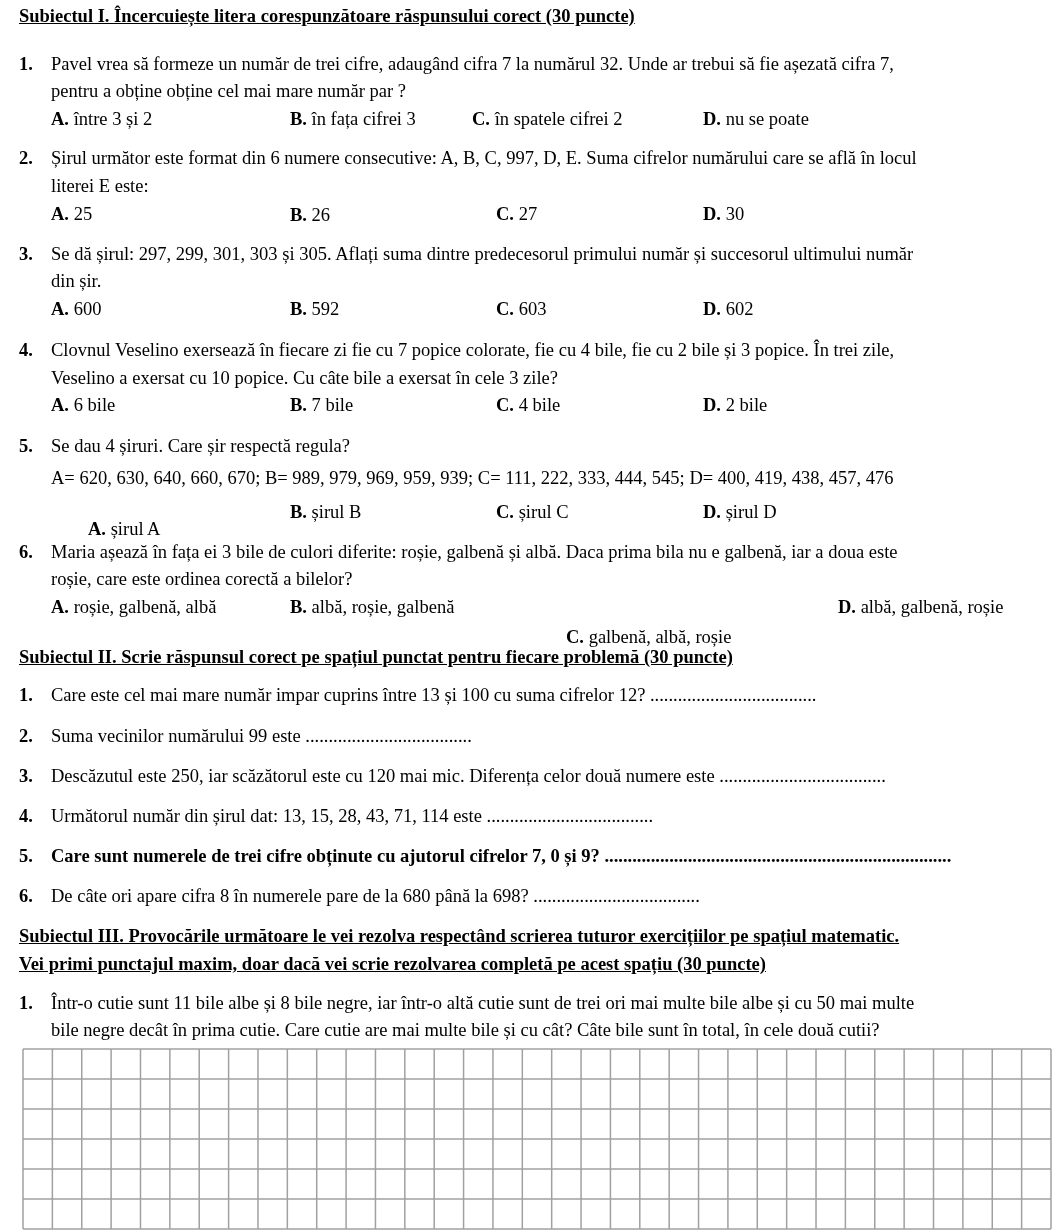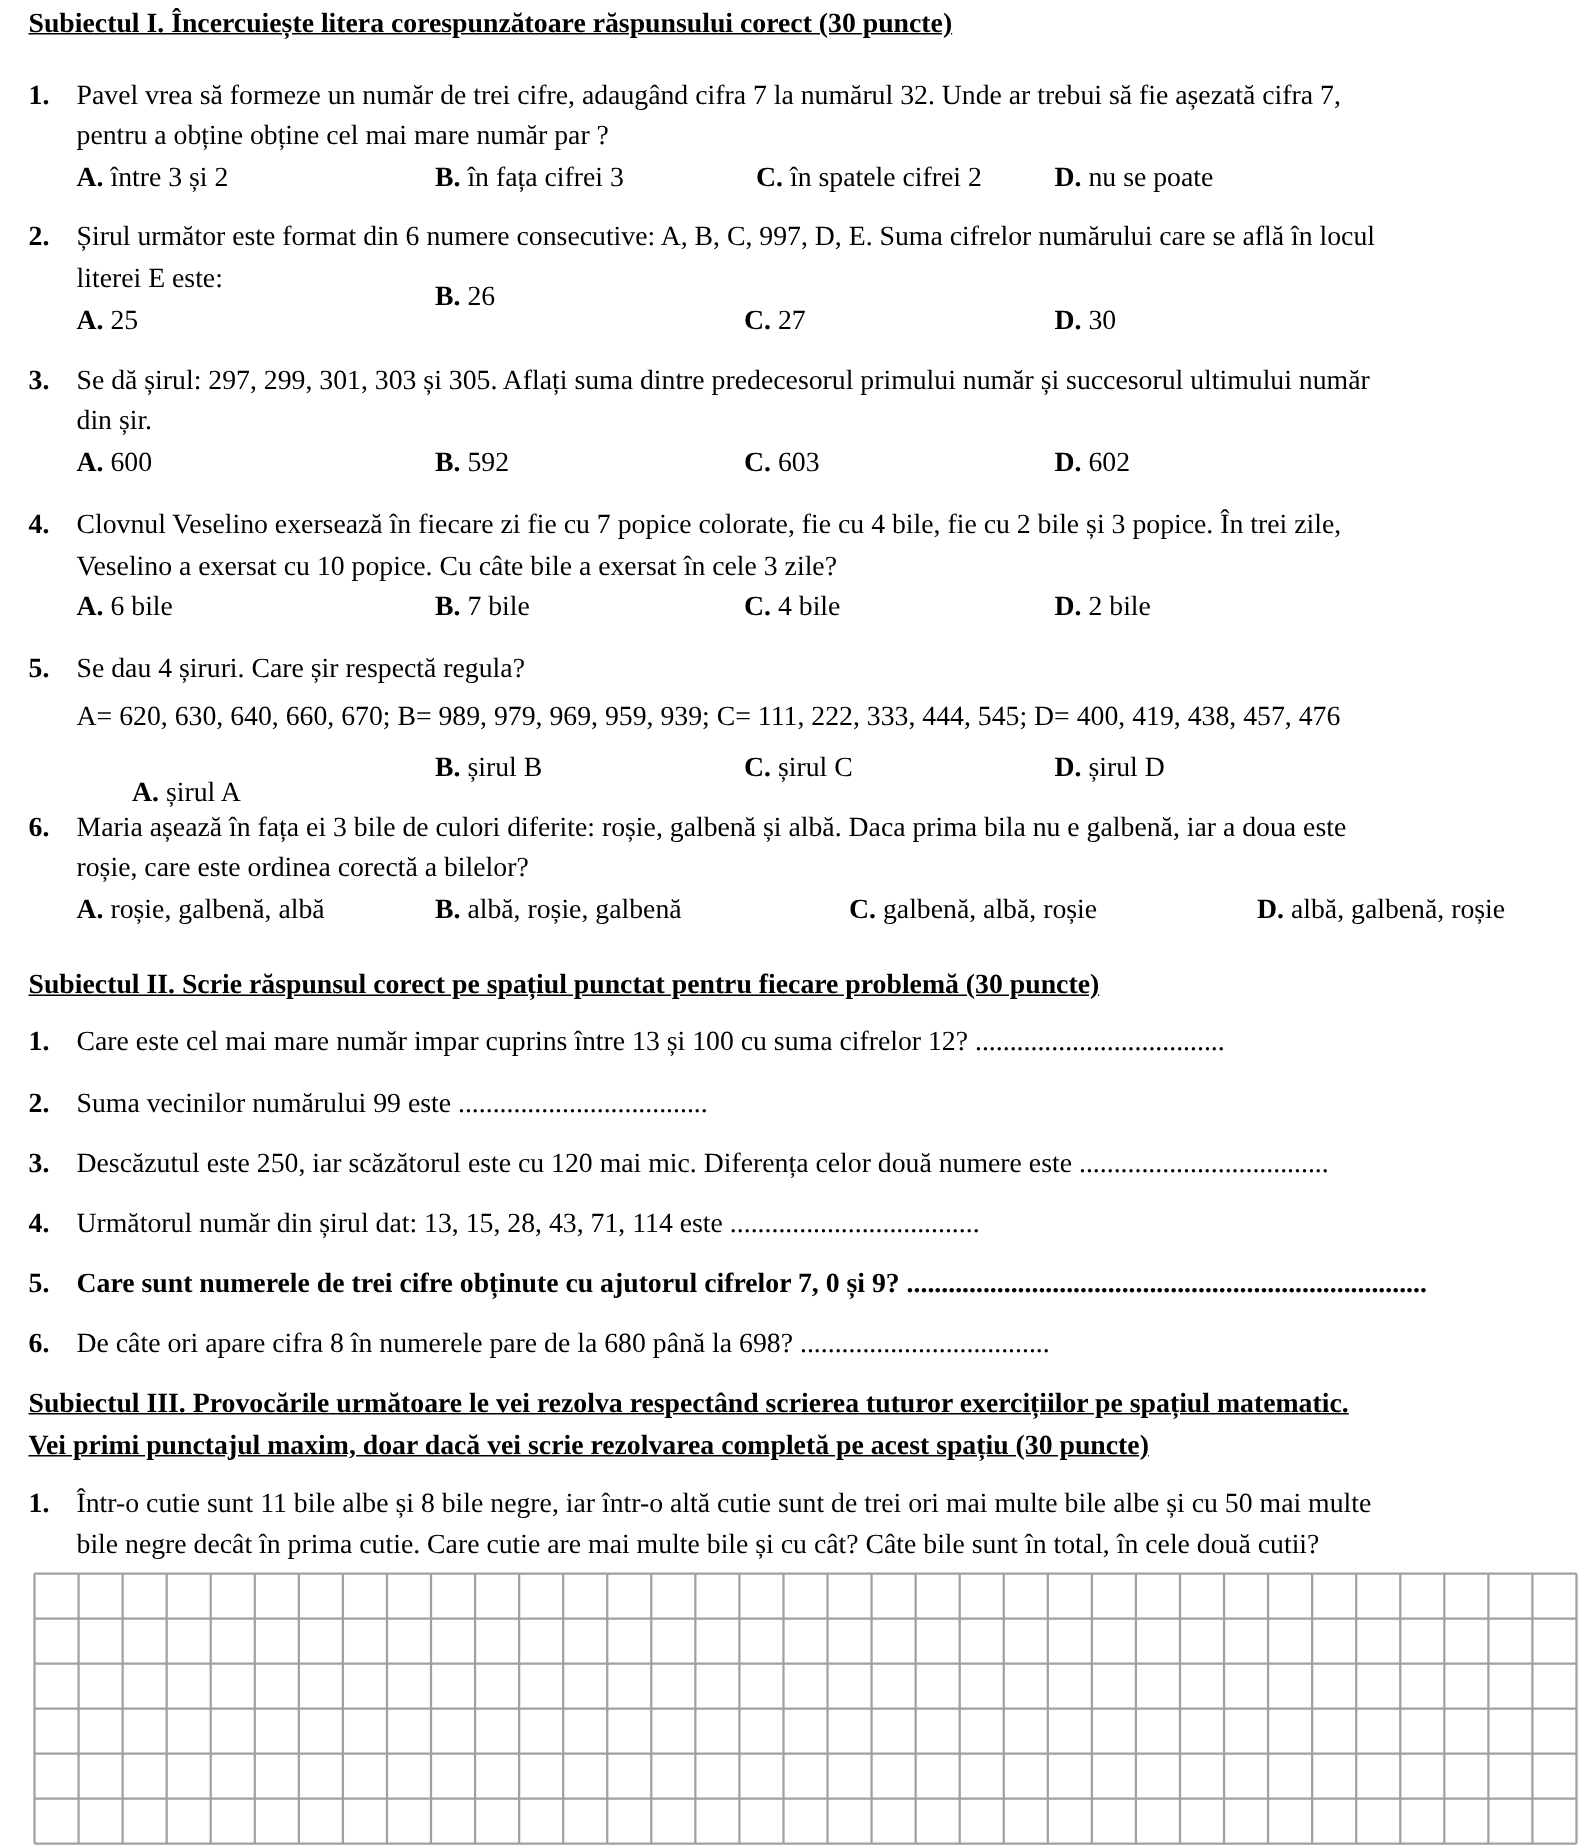--- a/index.html
+++ b/index.html
@@ -21,30 +21,30 @@
 <body>
 
 <div class="abs title" style="left:19px; top:6px;">Subiectul I. Încercuiește litera corespunzătoare răspunsului corect (30 puncte)</div>
 
 <div>
   <span class="num" style="left:19px; top:54px;">1.</span>
   <span class="q abs" style="top:54px;">Pavel vrea să formeze un număr de trei cifre, adaugând cifra 7 la numărul 32. Unde ar trebui să fie așezată cifra 7,</span>
   <span class="q abs" style="top:81px;">pentru a obține obține cel mai mare număr par ?</span>
   <span class="opt abs" style="left:51px; top:109px;"><b>A.</b><span> între 3 și 2</span></span>
   <span class="opt abs" style="left:290px; top:109px;"><b>B.</b><span> în fața cifrei 3</span></span>
-  <span class="opt abs" style="left:504px; top:109px;"><b>C.</b><span> în spatele cifrei 2</span></span>
+  <span class="opt abs" style="left:472px; top:109px;"><b>C.</b><span> în spatele cifrei 2</span></span>
   <span class="opt abs" style="left:703px; top:109px;"><b>D.</b><span> nu se poate</span></span>
 </div>
 
 <div>
   <span class="num" style="left:19px; top:148px;">2.</span>
   <span class="q abs" style="top:148px;">Șirul următor este format din 6 numere consecutive: A, B, C, 997, D, E. Suma cifrelor numărului care se află în locul</span>
   <span class="q abs" style="top:176px;">literei E este:</span>
   <span class="opt abs" style="left:51px; top:204px;"><b>A.</b><span> 25</span></span>
-  <span class="opt abs" style="left:290px; top:188px;"><b>B.</b><span> 26</span></span>
+  <span class="opt abs" style="left:290px; top:205px;"><b>B.</b><span> 26</span></span>
   <span class="opt abs" style="left:496px; top:204px;"><b>C.</b><span> 27</span></span>
   <span class="opt abs" style="left:703px; top:204px;"><b>D.</b><span> 30</span></span>
 </div>
 
 <div>
   <span class="num" style="left:19px; top:244px;">3.</span>
   <span class="q abs" style="top:244px;">Se dă șirul: 297, 299, 301, 303 și 305. Aflați suma dintre predecesorul primului număr și succesorul ultimului număr</span>
   <span class="q abs" style="top:271px;">din șir.</span>
   <span class="opt abs" style="left:51px; top:299px;"><b>A.</b><span> 600</span></span>
   <span class="opt abs" style="left:290px; top:299px;"><b>B.</b><span> 592</span></span>
@@ -71,21 +71,21 @@
   <span class="opt abs" style="left:496px; top:502px;"><b>C.</b><span> șirul C</span></span>
   <span class="opt abs" style="left:703px; top:502px;"><b>D.</b><span> șirul D</span></span>
 </div>
 
 <div>
   <span class="num" style="left:19px; top:542px;">6.</span>
   <span class="q abs" style="top:542px;">Maria așează în fața ei 3 bile de culori diferite: roșie, galbenă și albă. Daca prima bila nu e galbenă, iar a doua este</span>
   <span class="q abs" style="top:569px;">roșie, care este ordinea corectă a bilelor?</span>
   <span class="opt abs" style="left:51px; top:597px;"><b>A.</b><span> roșie, galbenă, albă</span></span>
   <span class="opt abs" style="left:290px; top:597px;"><b>B.</b><span> albă, roșie, galbenă</span></span>
-  <span class="opt abs" style="left:566px; top:597px;text-align:center;"><b>C.</b><span> galbenă, albă, roșie</span></span>
+  <span class="opt abs" style="left:566px; top:627px;text-align:center;"><b>C.</b><span> galbenă, albă, roșie</span></span>
   <span class="opt abs" style="left:838px; top:597px;"><b>D.</b><span> albă, galbenă, roșie</span></span>
 </div>
 
 <div class="abs title" style="left:19px; top:647px;">Subiectul II. Scrie răspunsul corect pe spațiul punctat pentru fiecare problemă (30 puncte)</div>
 
 <div>
   <span class="num" style="left:19px; top:685px;">1.</span>
   <span class="q abs" style="top:685px;"><span>Care este cel mai mare număr impar cuprins între 13 și 100 cu suma cifrelor 12? </span><span class="dots">....................................</span></span>
 </div>
 <div>

